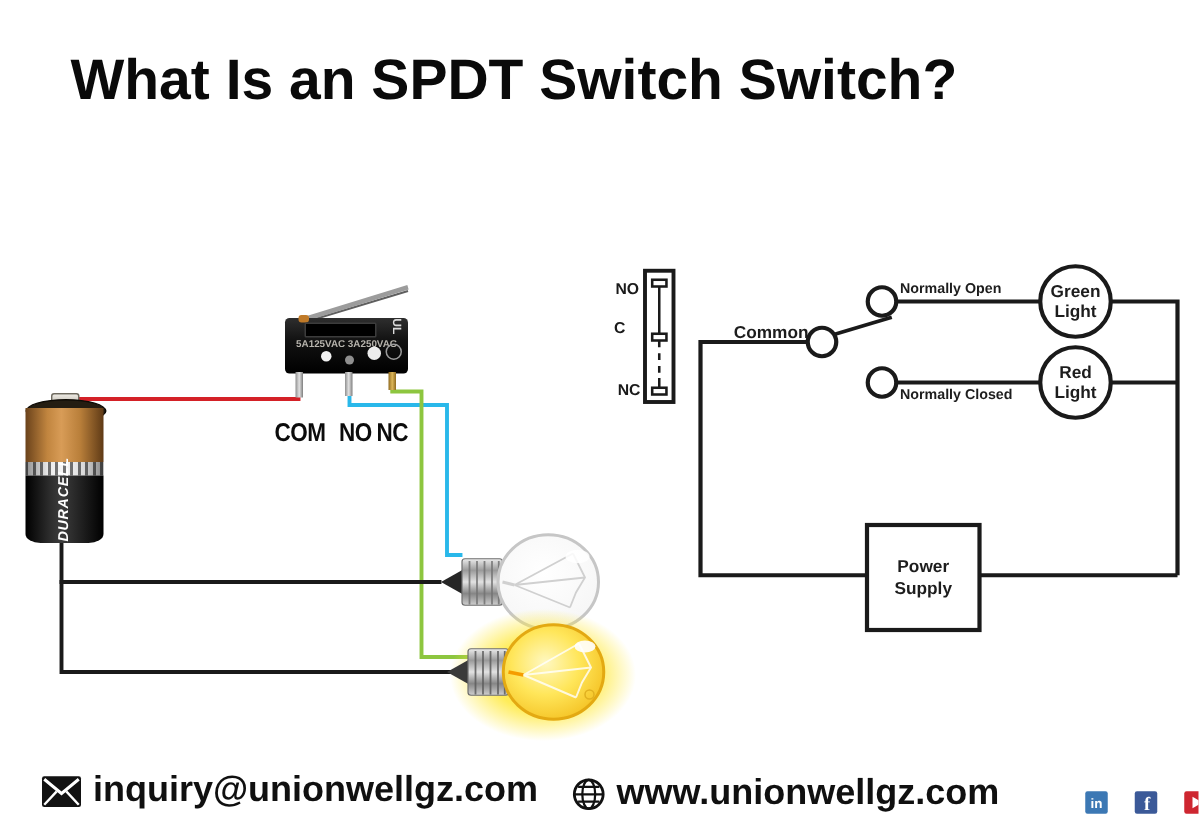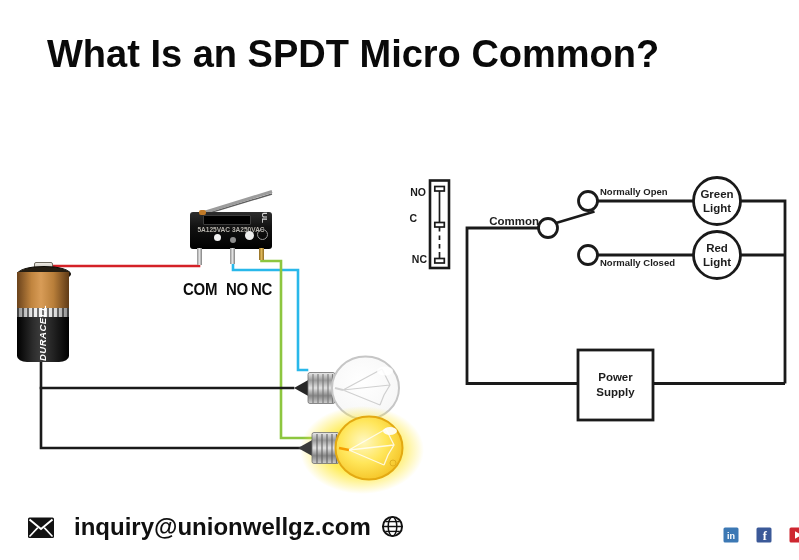--- a/index.html
+++ b/index.html
@@ -52,21 +52,21 @@
   .pin{position:absolute;width:5px;background:linear-gradient(90deg,#8f8f8f,#e2e2e2 50%,#7e7e7e);}
   .pin.com{left:197px;top:248px;height:17px;}
   .pin.no{left:230px;top:248px;height:16px;}
   .pin.nc{left:259px;top:248px;height:12px;
     background:linear-gradient(90deg,#8f6a1f,#ddb75a 50%,#8f6a1f);}
   .terminal{position:absolute;top:280px;font-size:15px;font-weight:700;color:#0c0c0c;
     transform:scaleY(1.15);letter-spacing:-.3px;}
   .terminal.com{left:183px;} .terminal.no{left:226px;} .terminal.nc{left:251px;}
 
   
-  .footer-item{position:absolute;display:flex;align-items:center;gap:19px;}
+  .footer-item{position:absolute;display:flex;align-items:center;gap:7px;}
   #f-email{left:27px;top:513px;}
   #f-site{left:381px;top:515px;}
   .footer-text{font-size:24px;font-weight:700;color:#101010;white-space:nowrap;}
   .social{position:absolute;left:723px;top:527px;display:flex;gap:17px;}
   .social svg{display:block;}
 </style>
 </head>
 <body>
 
 <svg id="scene" width="799" height="560" viewBox="0 0 799 560">
@@ -185,21 +185,21 @@
       <text x="717" y="198" text-anchor="middle" font-size="11.5">Green</text>
       <text x="717" y="211.5" text-anchor="middle" font-size="11.5">Light</text>
       <text x="717" y="252" text-anchor="middle" font-size="11.5">Red</text>
       <text x="717" y="265.5" text-anchor="middle" font-size="11.5">Light</text>
       <text x="615.5" y="381" text-anchor="middle" font-size="11.5">Power</text>
       <text x="615.5" y="396" text-anchor="middle" font-size="11.5">Supply</text>
     </g>
   </g>
 </svg>
 
-<div class="title">What Is an SPDT Micro Common?</div>
+<div class="title">What Is an SPDT Switch Switch?</div>
 
 <div class="battery">
   <div class="bat-button"></div>
   <div class="bat-cap"></div>
   <div class="bat-copper"></div>
   <div class="bat-band"></div>
   <div class="bat-body"></div>
   <div class="bat-brand">DURACELL</div>
 </div>
 
@@ -231,20 +231,21 @@
 </div>
 
 <div class="footer-item" id="f-site">
   <svg width="23" height="23" viewBox="0 0 23 23">
     <circle cx="11.5" cy="11.5" r="9.6" fill="none" stroke="#111" stroke-width="1.9"></circle>
     <ellipse cx="11.5" cy="11.5" rx="4.3" ry="9.6" fill="none" stroke="#111" stroke-width="1.5"></ellipse>
     <line x1="2" y1="11.5" x2="21" y2="11.5" stroke="#111" stroke-width="1.5"></line>
     <line x1="4.4" y1="6.6" x2="18.6" y2="6.6" stroke="#111" stroke-width="1.4"></line>
     <line x1="4.4" y1="16.4" x2="18.6" y2="16.4" stroke="#111" stroke-width="1.4"></line>
   </svg>
+  <span class="footer-text">www.unionwellgz.com</span>
 </div>
 
 <div class="social">
   <svg width="16" height="16" viewBox="0 0 16 16">
     <rect x=".5" y=".5" width="15" height="15" rx="1.5" fill="#3c78b4"></rect>
     <text x="8" y="11.8" text-anchor="middle" fill="#ffffff" font-size="9" font-weight="700" font-family="Liberation Sans, sans-serif">in</text>
   </svg>
   <svg width="16" height="16" viewBox="0 0 16 16">
     <rect x=".5" y=".5" width="15" height="15" rx="1.5" fill="#3b5998"></rect>
     <text x="8.8" y="13" text-anchor="middle" fill="#ffffff" font-size="12.5" font-weight="700" font-family="Liberation Serif, serif">f</text>

